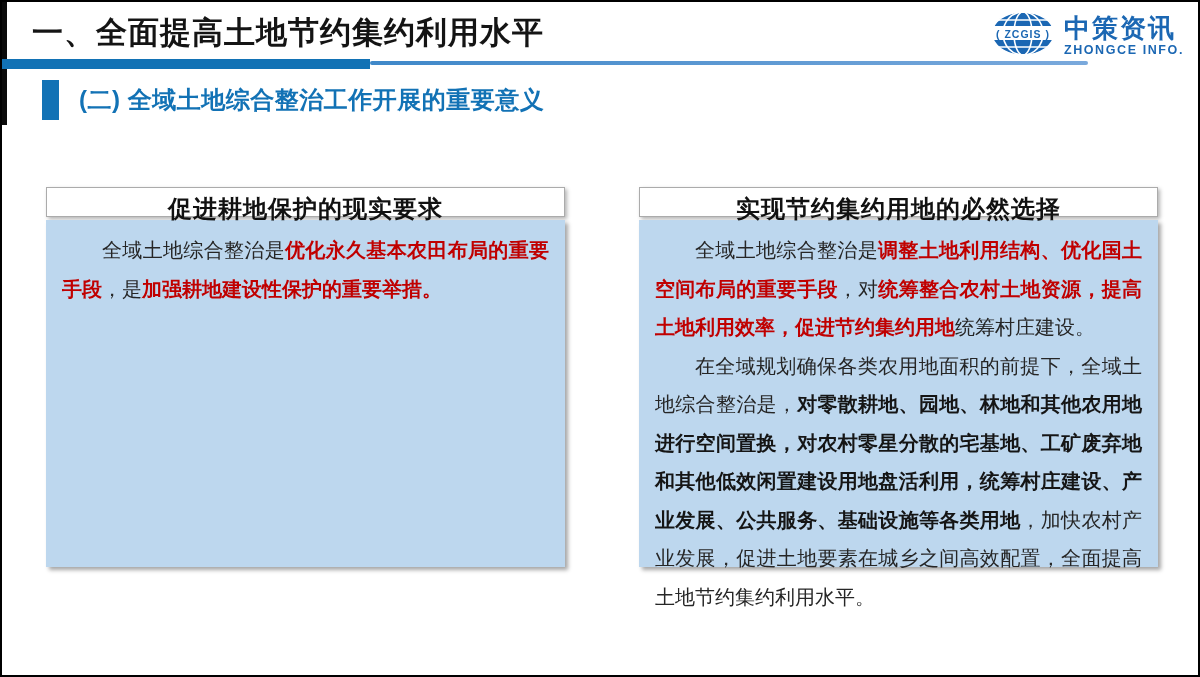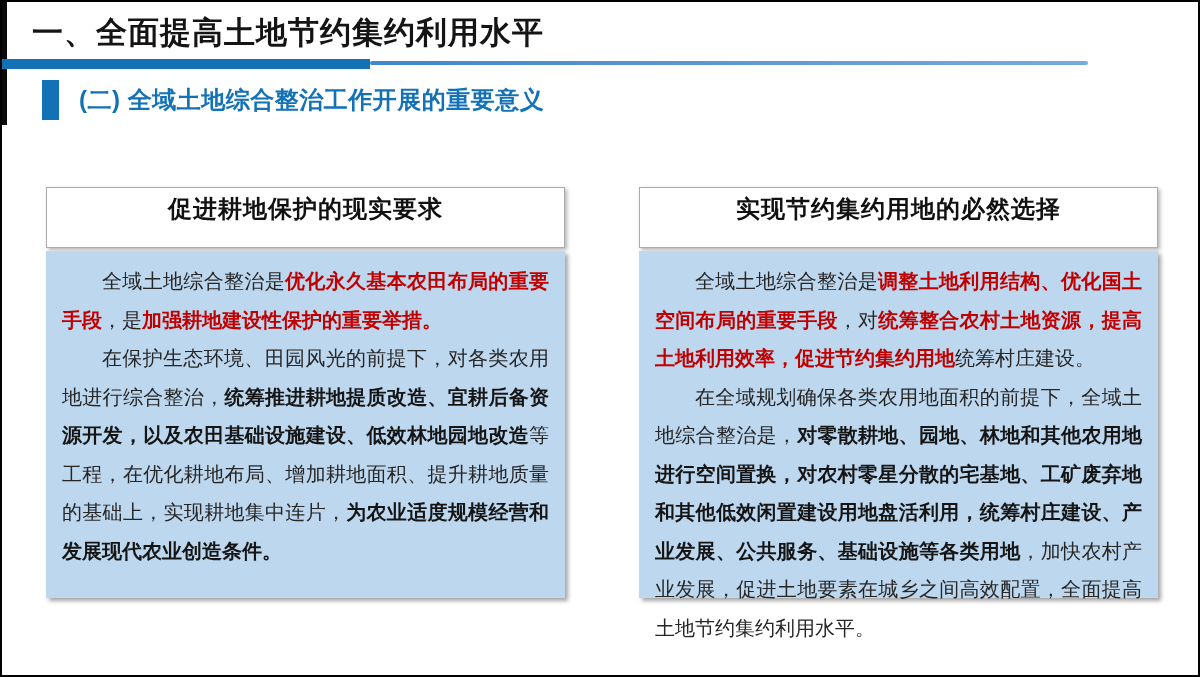--- a/index.html
+++ b/index.html
@@ -41,21 +41,21 @@
   .logo-en{font-size:12.5px;font-weight:bold;color:#1b67b3;letter-spacing:1.6px;margin-top:3px;}
   
   .subtitle-row{position:absolute;left:40px;top:78px;display:flex;align-items:center;}
   .subtitle-square{width:17px;height:40px;background:#1272b5;margin-right:20px;}
   .subtitle-text{font-size:24px;font-weight:bold;color:#1272b5;letter-spacing:0.5px;white-space:nowrap;}
   
   .card{position:absolute;top:185px;width:519px;}
   .card-left{left:44px;}
   .card-right{left:637px;}
   .card-title{
-    box-sizing:border-box;height:61px;line-height:41px;
+    box-sizing:border-box;height:30px;line-height:41px;
     background:#fff;border:1px solid #ababab;
     box-shadow:2px 2px 4px rgba(0,0,0,0.30);
     text-align:center;font-size:24px;font-weight:bold;color:#111;
     letter-spacing:1px;
   }
   .card-body{
     box-sizing:border-box;margin-top:3px;height:347px;
     background:#bdd7ee;
     box-shadow:3px 3px 4px rgba(0,0,0,0.35);
     padding:11px 16px 0 16px;
@@ -73,31 +73,48 @@
 
 <div class="slide">
 
   <div class="left-accent"></div>
 
   <div class="page-title">一、全面提高土地节约集约利用水平</div>
 
   <div class="rule-thick"></div>
   <div class="rule-thin"></div>
 
+  <div class="logo">
+    <span>
+      <svg width="66" height="47" viewBox="0 0 66 47">
+        <ellipse cx="33" cy="23.5" rx="31" ry="21.5" fill="#1b67b3"></ellipse>
+        <ellipse cx="33" cy="23.5" rx="31" ry="21.5" fill="none" stroke="#ffffff" stroke-width="1.4"></ellipse>
+        <ellipse cx="33" cy="23.5" rx="20" ry="21.5" fill="none" stroke="#ffffff" stroke-width="1.6"></ellipse>
+        <ellipse cx="33" cy="23.5" rx="9" ry="21.5" fill="none" stroke="#ffffff" stroke-width="1.6"></ellipse>
+        <line x1="6" y1="10" x2="60" y2="10" stroke="#ffffff" stroke-width="1.6"></line>
+        <line x1="3" y1="37" x2="63" y2="37" stroke="#ffffff" stroke-width="1.6"></line>
+        <rect x="0" y="16" width="66" height="14" fill="#ffffff"></rect>
+        <text x="33" y="27.5" text-anchor="middle" font-family="Liberation Sans, sans-serif" font-size="10.5" font-weight="bold" fill="#1b67b3" letter-spacing="1">( ZCGIS )</text>
+      </svg>
+    </span>
+    <span class="logo-text">
+      <span class="logo-cn">中策资讯</span>
+      <span class="logo-en">ZHONGCE INFO.</span>
+    </span>
+  </div>
 
   <div class="subtitle-row">
     <span class="subtitle-square"></span>
     <span class="subtitle-text">(二) 全域土地综合整治工作开展的重要意义</span>
   </div>
 
   <div class="card card-left">
     <div class="card-title">促进耕地保护的现实要求</div>
     <div class="card-body">
         <p class="para"><span class="seg-normal">全域土地综合整治是</span><span class="seg-red">优化永久基本农田布局的重要手段</span><span class="seg-normal">，是</span><span class="seg-red">加强耕地建设性保护的重要举措。</span></p>
-        <p class="para"><span class="seg-normal">在保护生态环境、田园风光的前提下，对各类农用地进行综合整治，</span><span class="seg-bold">统筹推进耕地提质改造、宜耕后备资源开发，以及农田基础设施建设、低效林地园地改造</span><span class="seg-normal">等工程，在优化耕地布局、增加耕地面积、提升耕地质量的基础上，实现耕地集中连片，</span><span class="seg-bold">为农业适度规模经营和发展现代农业创造条件。</span></p>
       </div>
   </div>
 
   <div class="card card-right">
     <div class="card-title">实现节约集约用地的必然选择</div>
     <div class="card-body">
         <p class="para"><span class="seg-normal">全域土地综合整治是</span><span class="seg-red">调整土地利用结构、优化国土空间布局的重要手段</span><span class="seg-normal">，对</span><span class="seg-red">统筹整合农村土地资源，提高土地利用效率，促进节约集约用地</span><span class="seg-normal">统筹村庄建设。</span></p>
         <p class="para"><span class="seg-normal">在全域规划确保各类农用地面积的前提下，全域土地综合整治是，</span><span class="seg-bold">对零散耕地、园地、林地和其他农用地进行空间置换，对农村零星分散的宅基地、工矿废弃地和其他低效闲置建设用地盘活利用，统筹村庄建设、产业发展、公共服务、基础设施等各类用地</span><span class="seg-normal">，加快农村产业发展，促进土地要素在城乡之间高效配置，全面提高土地节约集约利用水平。</span></p>
       </div>
   </div>

